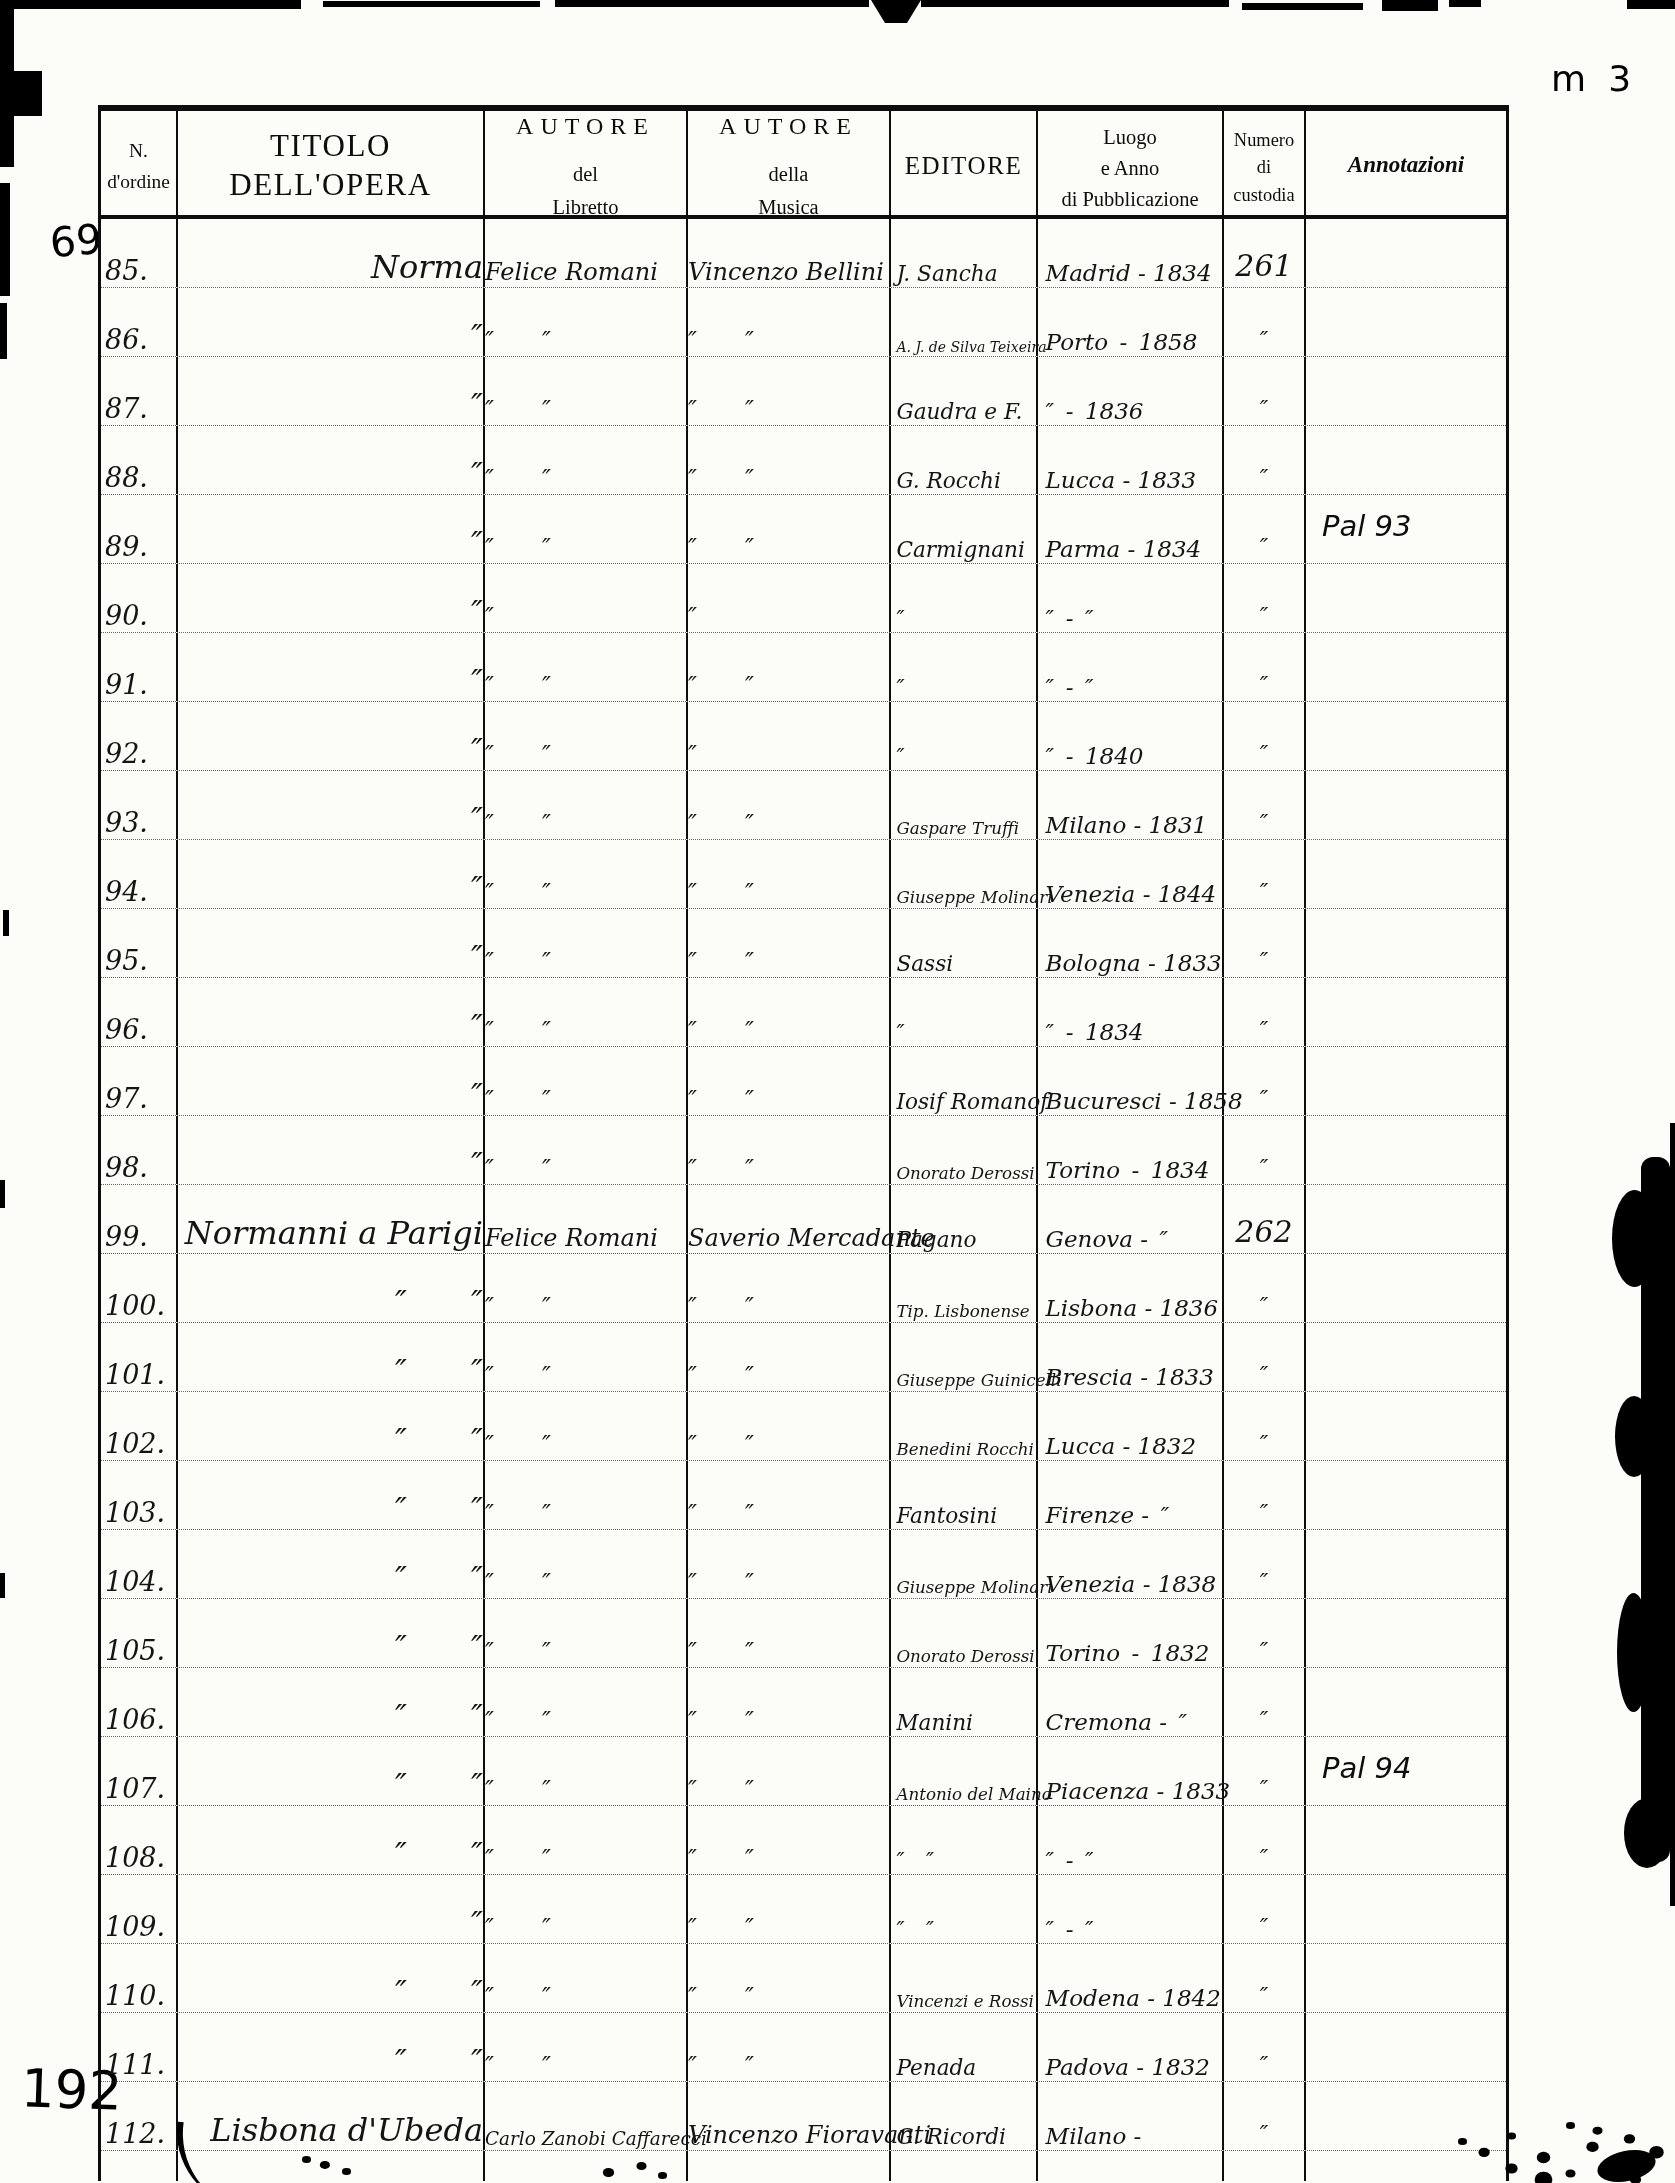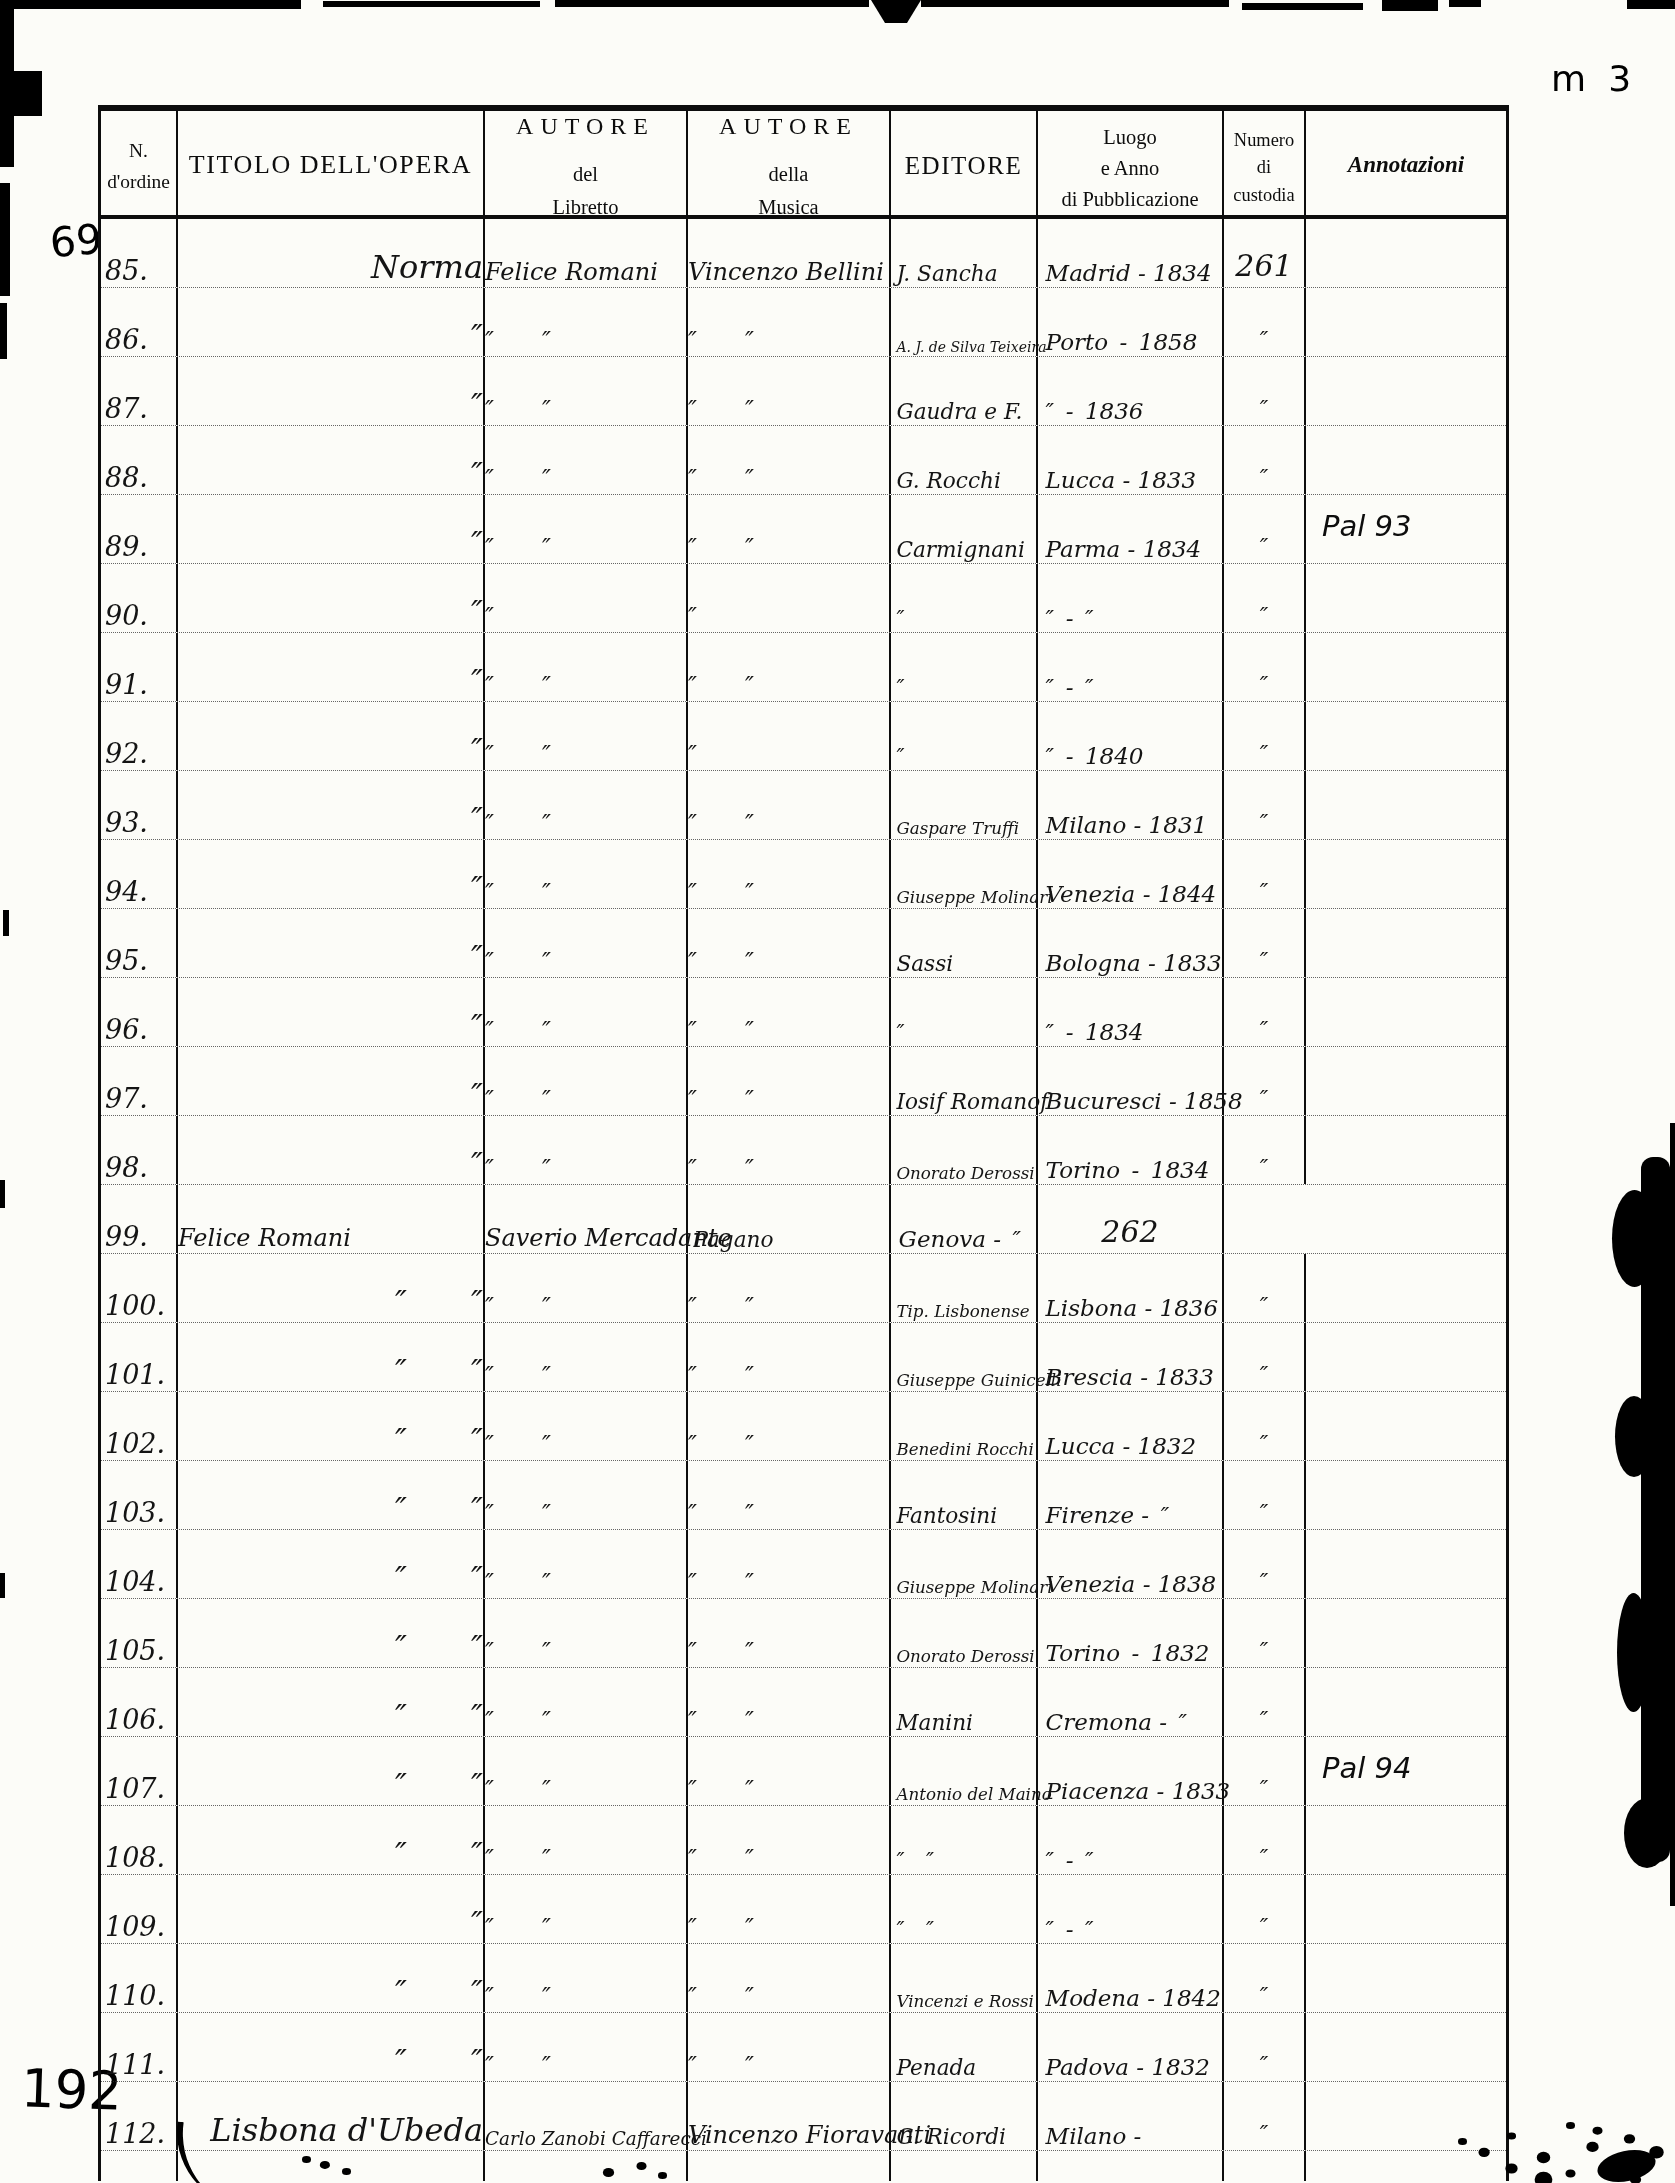--- a/index.html
+++ b/index.html
@@ -21,21 +21,21 @@
   .hcell:last-child{border-right:0;}
   .row{height:68px;border-bottom:1.6px dotted rgba(45,45,45,.72);}
   .row.stub{height:30px;border-bottom:0;}
   .cell{
     border-right:2.7px solid #0d0d0d;display:flex;align-items:flex-end;
     padding-bottom:1.1px;box-sizing:border-box;overflow:visible;white-space:nowrap;
   }
   .cell:last-child{border-right:0;align-items:center;}
   
   .h-n{font-size:19.4px;line-height:1.6;}
-  .h-title{font-size:26px;letter-spacing:1.6px;}
+  .h-title{font-size:31px;letter-spacing:1.6px;}
   .h-big{font-size:24px;letter-spacing:7px;margin-bottom:13px;}
   .h-sub{font-size:20.5px;margin-top:7.6px;}
   .h-editore{font-size:25px;letter-spacing:1.6px;}
   .h-luogo{font-size:20.5px;margin-top:5.4px;}
   .h-numl{font-size:18.4px;margin-top:4.3px;}
   .h-annot{font-size:23px;font-style:italic;font-weight:bold;}
   
   .hand{font-family:"DejaVu Serif",serif;font-style:italic;color:#141414;}
   .c-n{font-size:27px;padding-left:4px;}
   .c-titolo{font-size:32px;padding-left:4px;justify-content:flex-end;}
@@ -462,20 +462,23 @@
             <span>″</span>
           </div>
     <div class="cell c-annot">
             <span></span>
           </div>
   </div>
         <div class="row">
     <div class="cell c-n hand">
             <span>99.</span>
           </div>
+    <div class="cell c-titolo hand">
+            <span>Normanni a Parigi</span>
+          </div>
     <div class="cell c-libretto hand">
             <span>Felice Romani</span>
           </div>
     <div class="cell c-musica hand">
             <span>Saverio Mercadante</span>
           </div>
     <div class="cell c-editore hand">
             <span>Pagano</span>
           </div>
     <div class="cell c-luogo hand">

